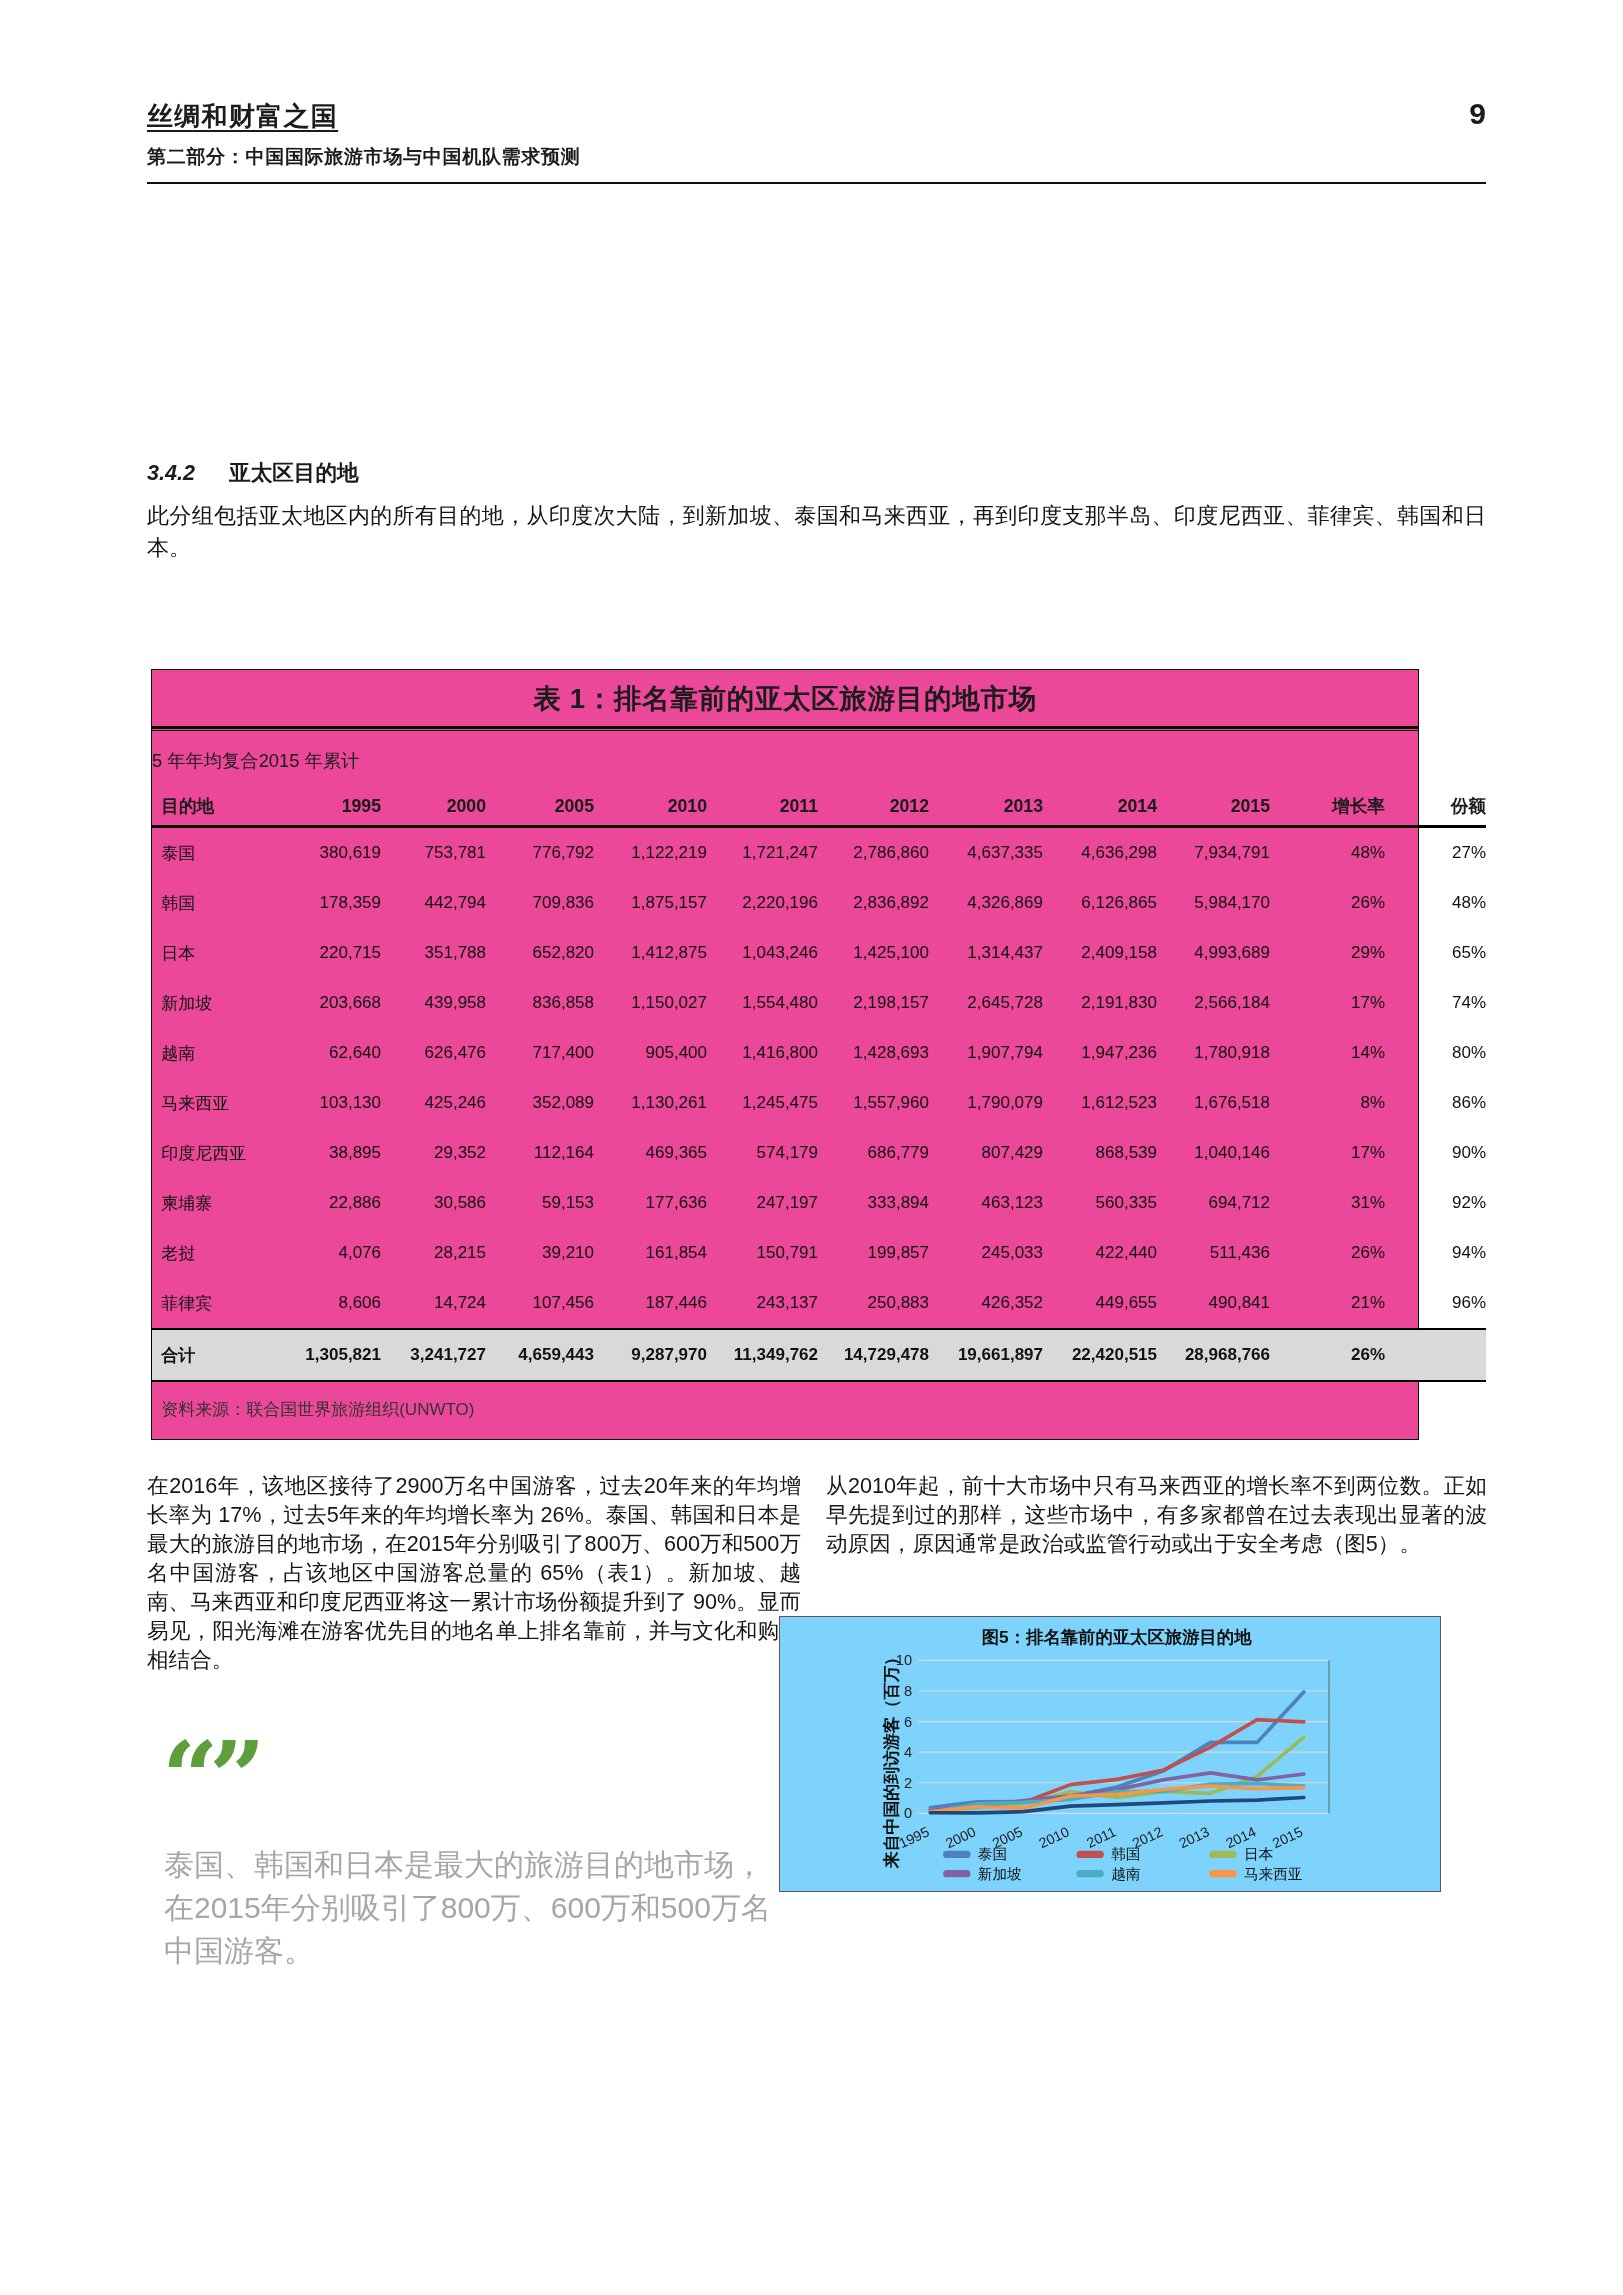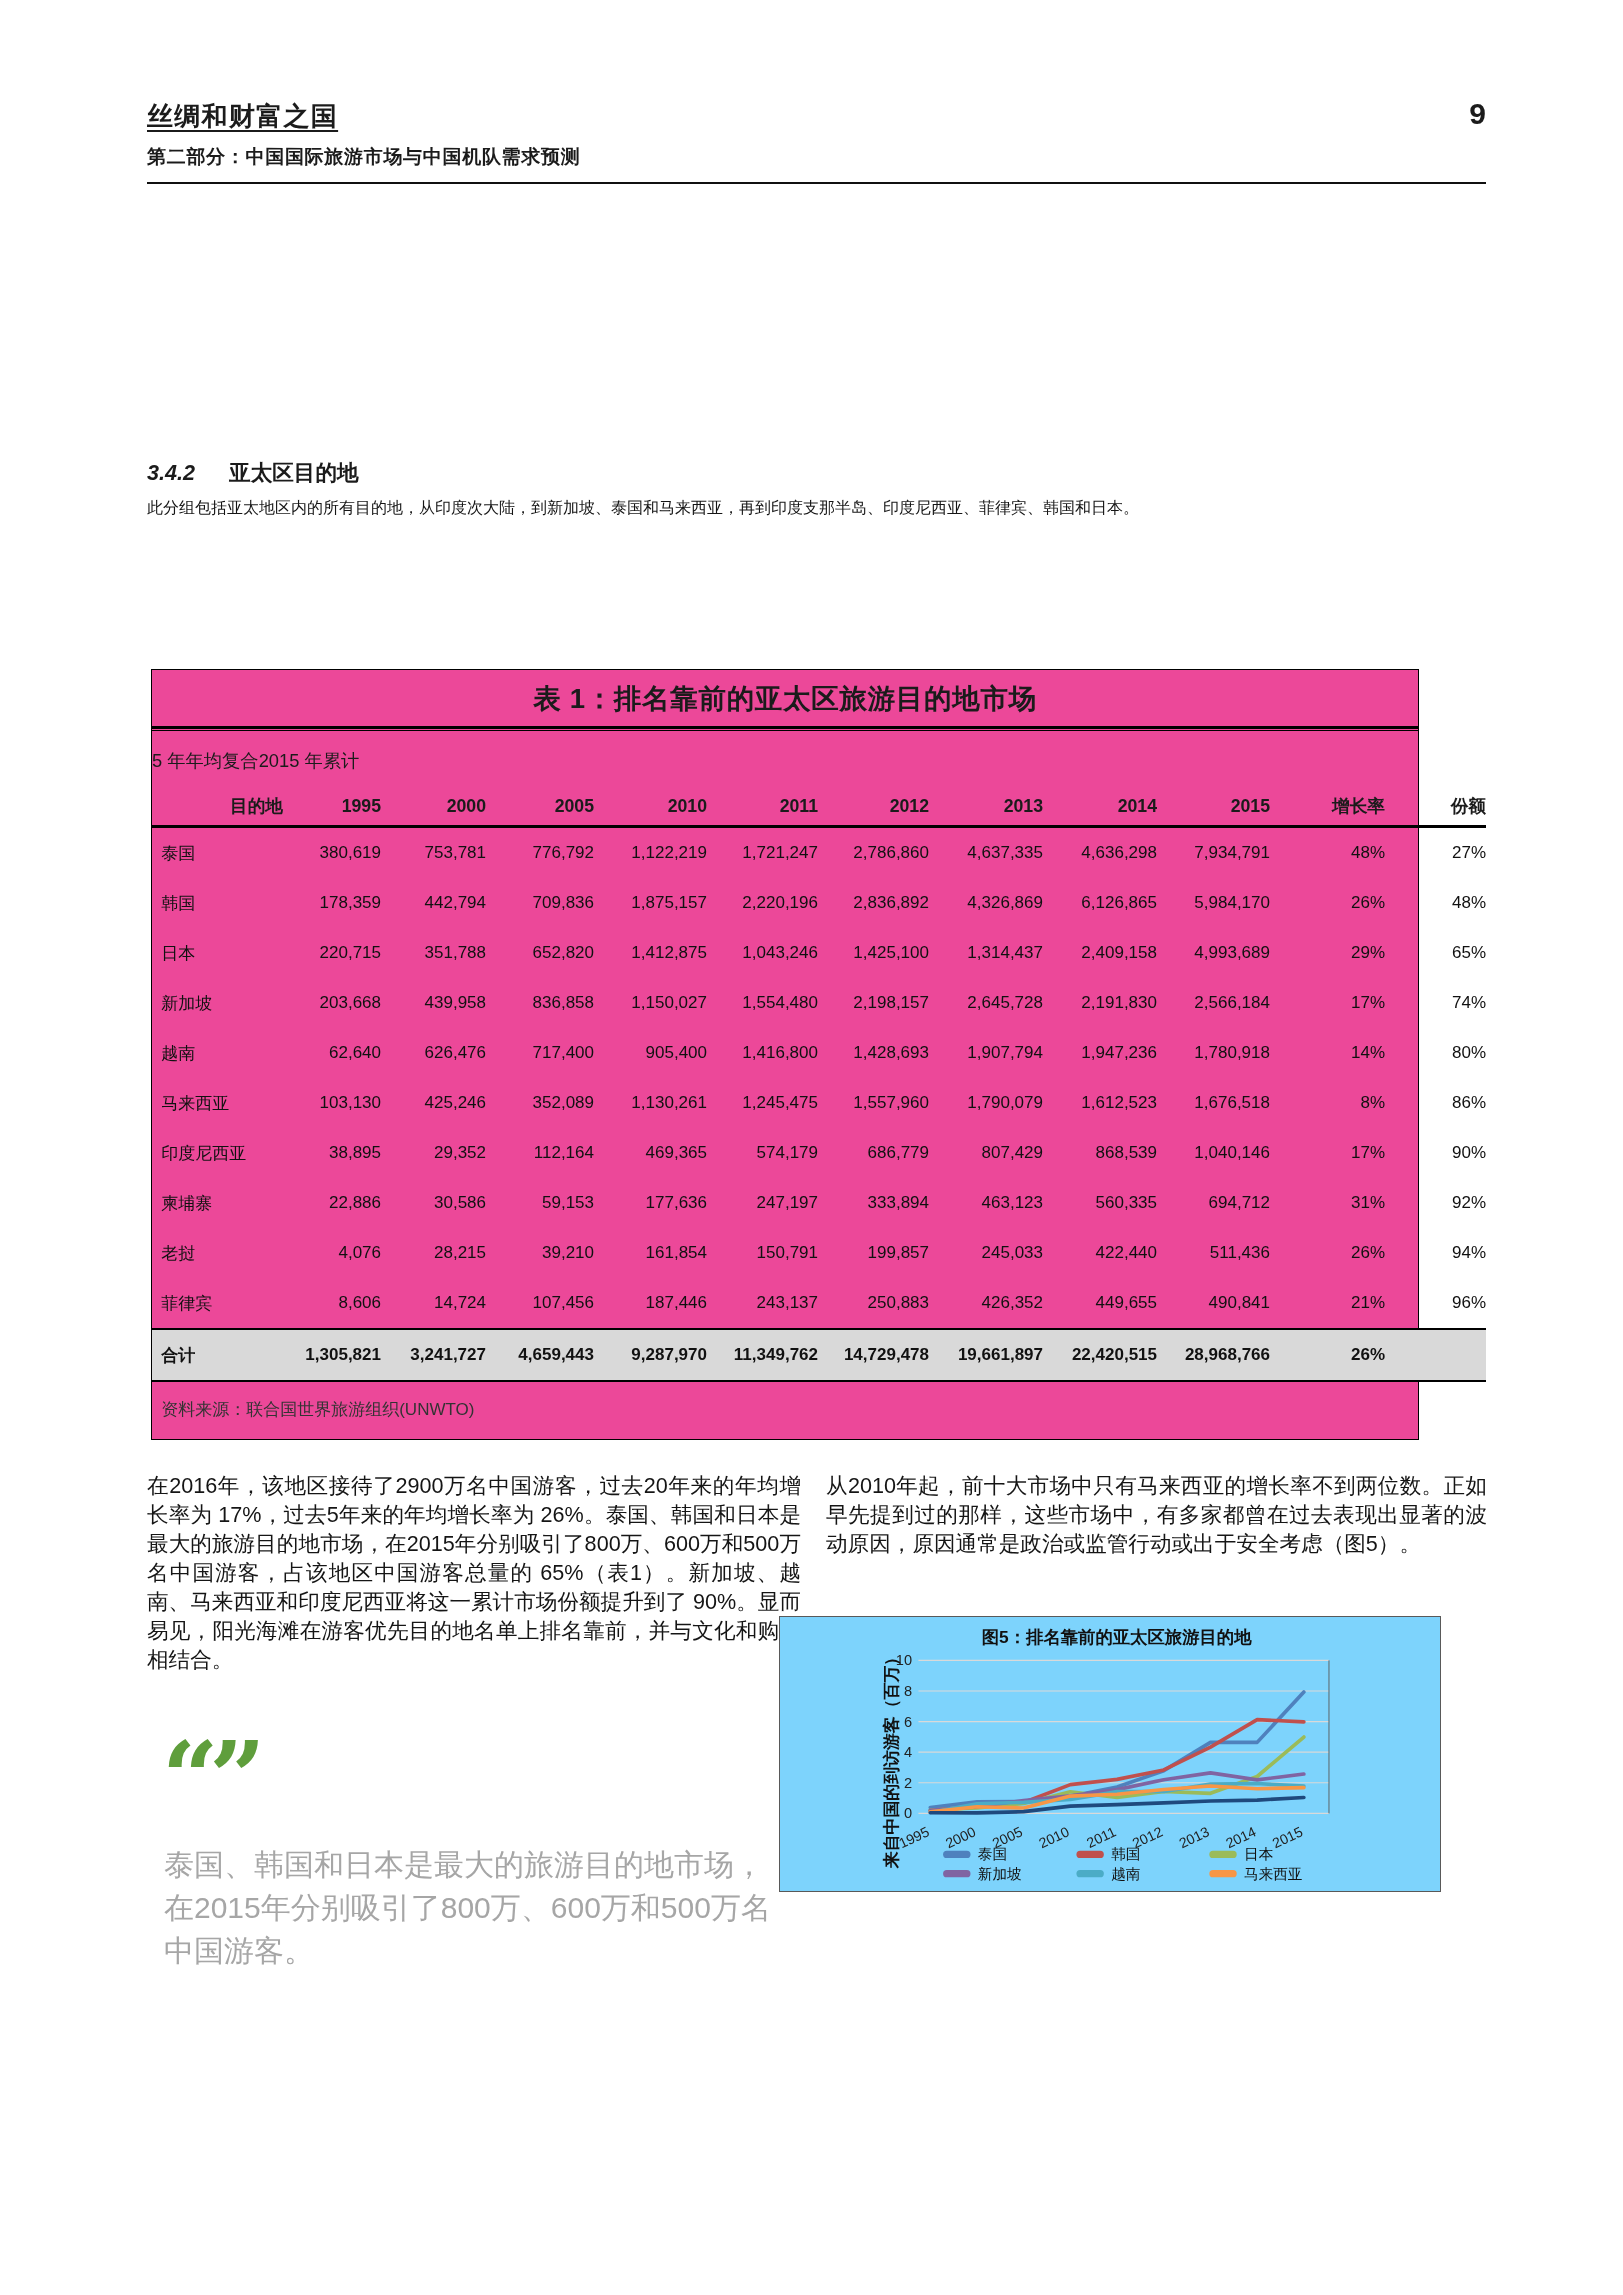--- a/index.html
+++ b/index.html
@@ -10,33 +10,33 @@
   
   .hdr-title{position:absolute;left:147px;top:99px;font-size:26px;font-weight:bold;
     letter-spacing:1.3px;text-decoration:underline;text-underline-offset:4.6px;text-align:right;}
   .hdr-sub{position:absolute;left:147px;top:144px;font-size:19px;font-weight:bold;letter-spacing:0.7px;}
   .hdr-page{position:absolute;left:1427px;top:97px;width:59px;text-align:right;
     font-size:30px;font-weight:bold;}
   .hdr-rule{position:absolute;left:147px;top:182px;width:1339px;height:2px;background:#101010;}
   
   .sec-head{position:absolute;left:147px;top:458px;font-size:21.6px;font-weight:bold;text-align:right;}
   .sec-num{font-style:italic;margin-right:34px;}
-  .para{position:absolute;left:147px;width:1339px;font-size:16px;line-height:32px;
-    text-align:justify;color:#151515;}
+  .para{position:absolute;left:147px;width:1339px;font-size:22px;line-height:32px;
+    text-align:justify;color:#151515;margin-top:8px;}
   .para1{top:492px;}
   .para2{top:580px;}
   
   .tbl-box{position:absolute;left:151px;top:669px;width:1268px;box-sizing:border-box;
     border:1.3px solid #000;background:#ec4899;}
   .tbl-title{font-size:27.5px;font-weight:bold;text-align:center;padding:10.5px 0 9.2px 0;letter-spacing:0.7px;}
   .tbl-title-rule{height:1.3px;border-top:3.3px solid #000;border-bottom:0.7px solid #000;}
   .tbl-super{font-size:18.3px;text-align:left;padding:17px 29.4px 0 0;color:#1b1b1b;}
   table.t1{width:100%;border-collapse:collapse;table-layout:fixed;margin-top:14.4px;}
   table.t1 th{font-size:17.7px;font-weight:bold;text-align:right;height:38px;vertical-align:middle;padding:0;}
-  table.t1 th:first-child{text-align:right;padding-left:9.2px;}
+  table.t1 th:first-child{text-align:left;padding-left:9.2px;}
   table.t1 thead tr{border-bottom:3.3px solid #000;}
   table.t1 td{font-size:17px;text-align:right;height:50px;vertical-align:middle;padding:0;color:#111;}
   table.t1 td:first-child{text-align:left;padding-left:9.2px;}
   table.t1 tr.total{background:#d9d9d9;font-weight:bold;border-top:2.6px solid #000;border-bottom:2.6px solid #000;}
   .tbl-source{font-size:17px;color:#333;padding:15.7px 0 18.3px 9.2px;}
   
   .col-left{position:absolute;left:147px;top:1471px;width:654px;font-size:21.6px;line-height:29px;
     text-align:justify;color:#151515;}
   .col-right{position:absolute;left:826px;top:1471px;width:661px;font-size:21.6px;line-height:29px;
     text-align:justify;color:#151515;}

